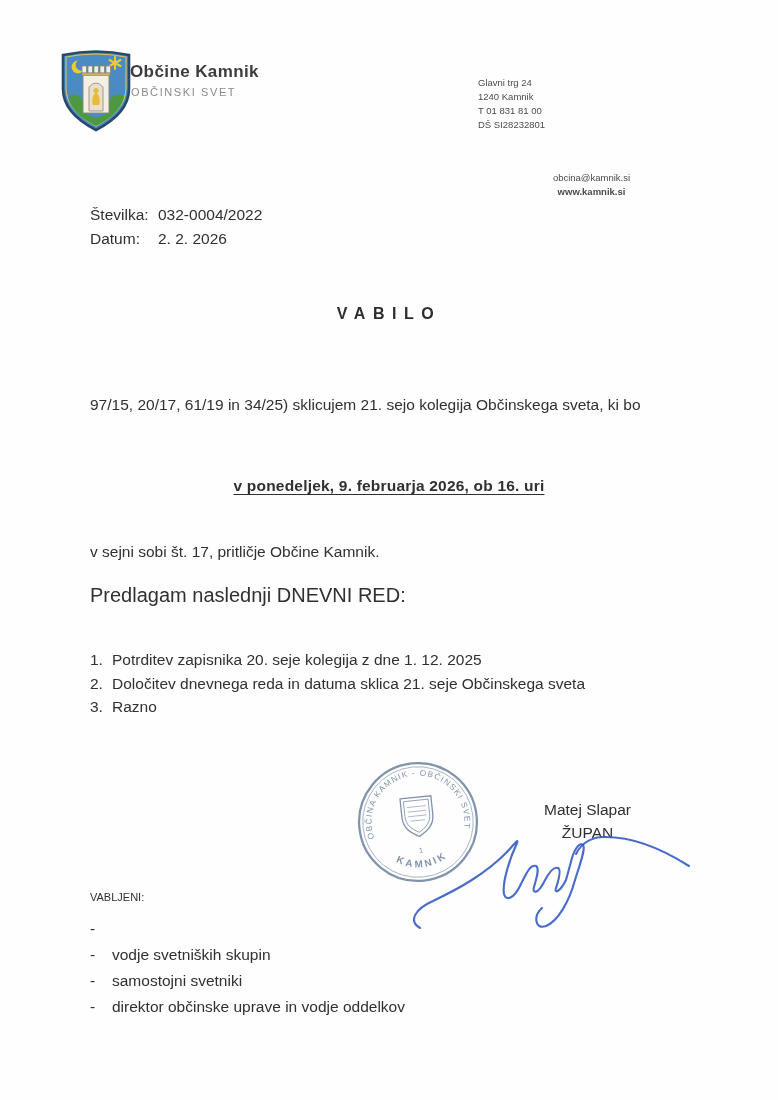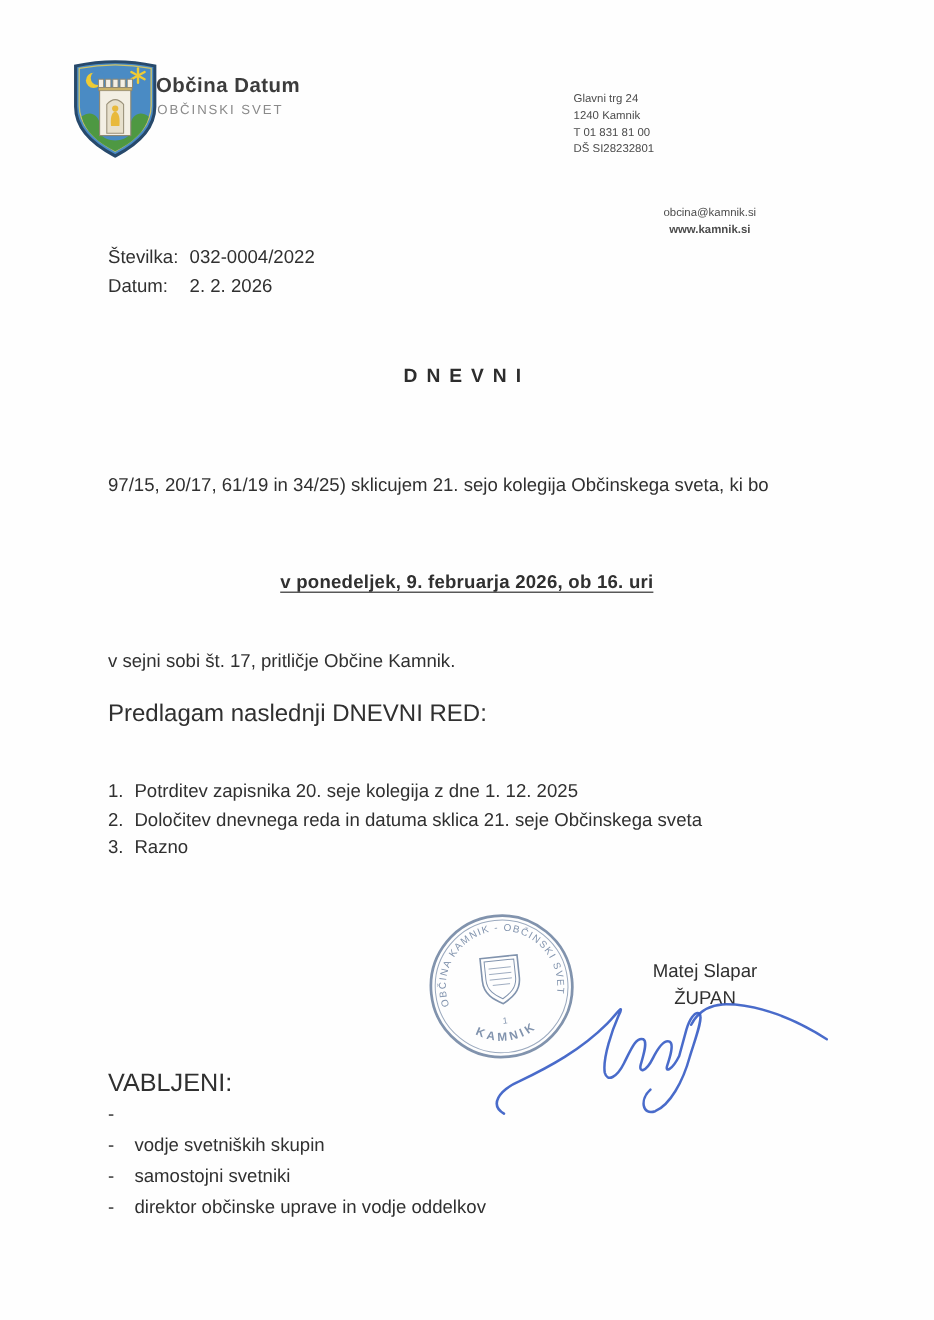--- a/index.html
+++ b/index.html
@@ -93,21 +93,21 @@
   .signer{
     position:absolute;left:520px;top:798px;width:135px;
     text-align:center;font-size:15.5px;line-height:23px;
   }
   .sig-svg{position:absolute;left:406px;top:824px;width:322px;height:118px;}
   .sig-svg path{fill:none;stroke:var(--ink_blue);stroke-width:2.1;
     stroke-linecap:round;stroke-linejoin:round;opacity:.92;}
   
   .invitees-heading{
     position:absolute;left:90px;top:891px;
-    font-size:21px;
+    font-size:11px;
   }
   .invitees{
     position:absolute;left:90px;top:916px;width:420px;
     font-size:15.5px;line-height:26px;
   }
   .inv-row{display:flex;}
   .inv-dash{width:22px;flex:0 0 22px;}
 </style>
 </head>
 <body>
@@ -141,21 +141,21 @@
         <rect x="48" y="19" width="4.4" height="7"></rect>
       </g>
       <rect x="24" y="26" width="28" height="2.6" fill="#c9b269" stroke="#8d8670" stroke-width="0.6"></rect>
       <path d="M31,64 L31,40 Q38,32 45,40 L45,64 Z" fill="#e7e0cc" stroke="#9a917a" stroke-width="0.9"></path>
 
       <circle cx="38" cy="43.5" r="2.6" fill="#e8b93c"></circle>
       <path d="M38,46 C34.5,47 34,52 34.5,58 L41.5,58 C42,52 41.5,47 38,46 Z" fill="#e8b93c"></path>
     </g>
   </svg>
 
-  <div class="org-name">Občina Datum</div>
+  <div class="org-name">Občine Kamnik</div>
   <div class="org-dept">OBČINSKI SVET</div>
 
   <div class="contact">
     <div class="col1">
       <div>Glavni trg 24</div>
       <div>1240 Kamnik</div>
     </div>
     <div class="col2">
       <div>T 01 831 81 00</div>
       <div>DŠ SI28232801</div>
@@ -168,21 +168,21 @@
 
   <div class="meta">
     <div>
       <span class="meta-label">Številka:</span><span class="meta-value">032-0004/2022</span>
     </div>
     <div>
       <span class="meta-label">Datum:</span><span class="meta-value">2. 2. 2026</span>
     </div>
   </div>
 
-  <div class="doc-title">DNEVNI</div>
+  <div class="doc-title">VABILO</div>
 
   <div class="intro">
     <div class="l2">97/15, 20/17, 61/19 in 34/25) sklicujem 21. sejo kolegija Občinskega sveta, ki bo</div>
   </div>
 
   <div class="meeting">v ponedeljek, 9. februarja 2026, ob 16. uri</div>
 
   <div class="location">v sejni sobi št. 17, pritličje Občine Kamnik.</div>
 
   <div class="agenda-heading">Predlagam naslednji DNEVNI RED:</div>

